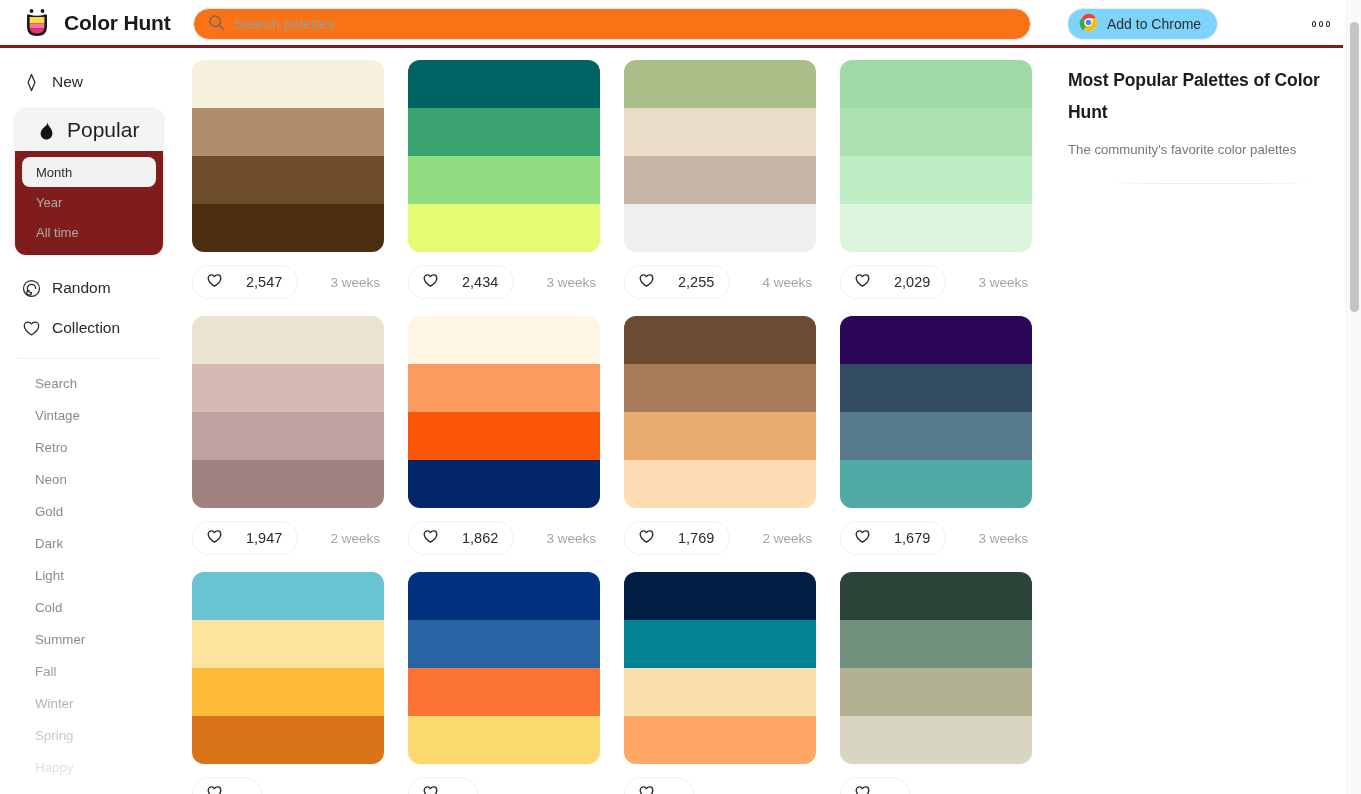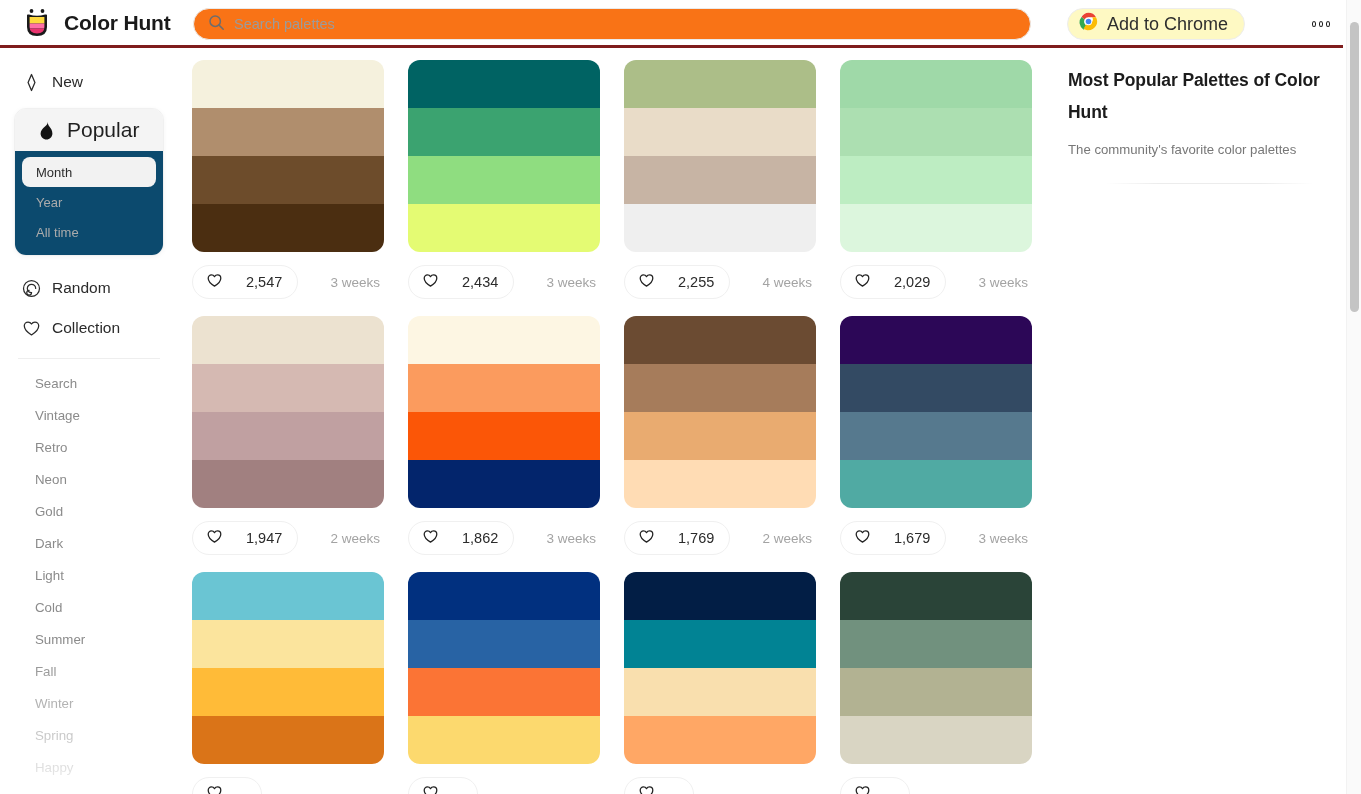--- a/index.html
+++ b/index.html
@@ -42,23 +42,23 @@
   .search-input {
     border: none; outline: none; background: transparent;
     font-family: "Liberation Sans", sans-serif;
     font-size: 14.5px; color: #3d3d3d; width: 100%; padding: 0;
   }
   .search-input::placeholder { color: #9b9b9b; }
 
   .chrome-btn {
     position: absolute; left: 1067px; top: 8px;
     height: 32px; padding: 0 16px 0 11px;
-    border: 1px solid #ededed; border-radius: 17px; background: #fef9c3;
+    border: 1px solid #ededed; border-radius: 17px; background: #7dd3fc;
     display: flex; align-items: center; gap: 9px;
-    cursor: pointer; font-size: 18px; color: #2e2e2e;
+    cursor: pointer; font-size: 14px; color: #2e2e2e;
   }
   .chrome-icon { width: 19px; height: 19px; flex: none; }
 
   .dots-btn {
     position: absolute; left: 1306px; top: 12px;
     width: 30px; height: 24px;
     display: flex; align-items: center; justify-content: center;
     gap: 2.5px; cursor: pointer; background: transparent; border: none;
   }
   .dots-btn i { width: 5.5px; height: 5.5px; border: 1.4px solid #1d1d1d; border-radius: 50%; display:block; }
@@ -88,21 +88,21 @@
     background: #fff;
     box-shadow: 0 1px 5px rgba(0,0,0,0.045);
     overflow: hidden;
   }
   .popular-head {
     display: flex; align-items: center; gap: 11px;
     height: 42px; padding-left: 21px;
     background: #f4f4f4;
     font-size: 21px; color: #1f1f1f; cursor: pointer;
   }
-  .popular-list { padding: 6px 7px 8px 7px; background:#0c4a6e; }
+  .popular-list { padding: 6px 7px 8px 7px; background:#7f1d1d; }
   .sub-item {
     height: 30px; display: flex; align-items: center;
     padding-left: 14px; border-radius: 8px;
     font-size: 13px; cursor: pointer;
   }
   .sub-item.sel { background: #f2f2f2; color: #2c2c2c; }
   .sub-item.dim { color: #ababab; }
 
   .collection-divider {
     margin: 10px 18px 2px 18px; height: 1px; background: #eeeeee;

